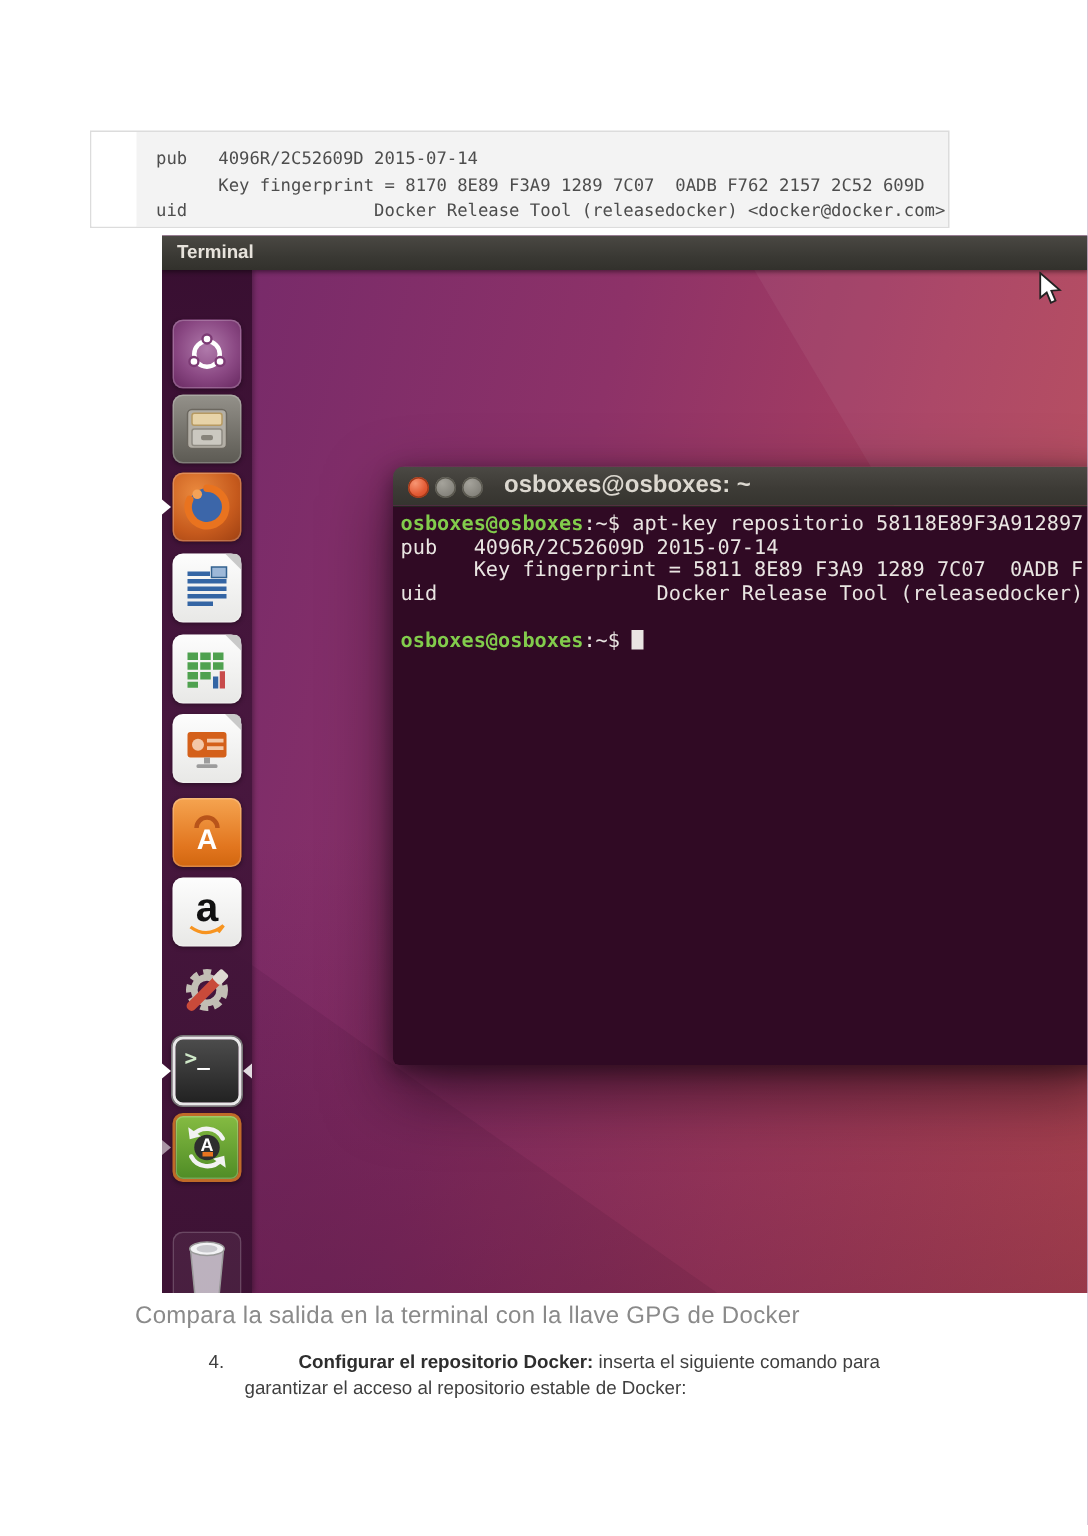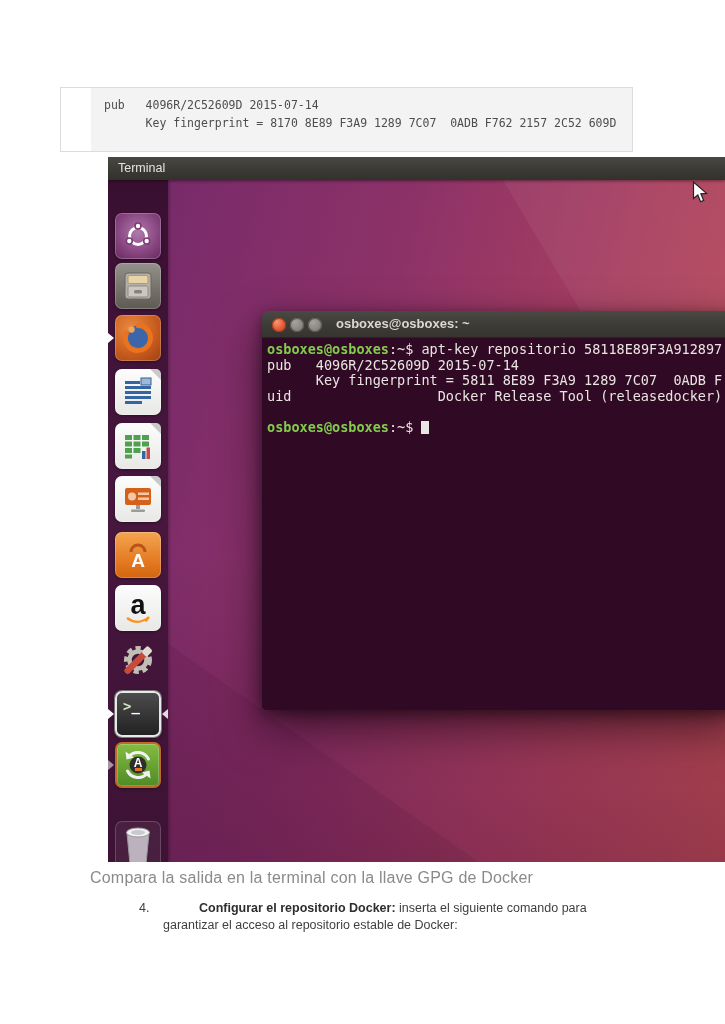--- a/index.html
+++ b/index.html
@@ -11,21 +11,21 @@
   .code-gutter { width:30px; background:#ffffff; }
   .code-content { flex:1; background:#f3f3f3; padding:9px 0 0 13px;
     font-family:"DejaVu Sans Mono","Liberation Mono",monospace; font-size:11.5px; line-height:17.5px; color:#4d4d4d; }
   .code-line { white-space:pre; }
 
   
   .desktop { position:absolute; left:108px; top:157px; width:617px; height:705px; overflow:hidden; background:#7b2f6e; }
 
   .menubar { position:absolute; left:0; top:0; width:100%; height:23px; z-index:40;
     background:linear-gradient(180deg,#4a4843 0%,#3a3934 60%,#32312c 100%);
-    color:#e7e3dc; font-size:12.5px; font-weight:normal; line-height:23px; padding-left:10px;
+    color:#e7e3dc; font-size:12.5px; font-weight:bold; line-height:23px; padding-left:10px;
     box-shadow:0 1px 3px rgba(0,0,0,.45); }
 
   .wallpaper { position:absolute; left:0; top:23px; width:617px; height:682px;
     background:linear-gradient(104deg,#73296a 0%,#8d3268 40%,#a83f60 68%,#bd4d53 100%); }
   .facet1 { position:absolute; left:0; top:0; width:100%; height:100%;
     background:linear-gradient(180deg,rgba(255,255,255,0) 55%,rgba(56,4,48,0.28) 100%); }
   .facet2 { position:absolute; right:0; top:0; width:45%; height:55%;
     clip-path:polygon(100% 0,100% 100%,20% 0); background:rgba(255,255,255,0.05); }
   .facet3 { position:absolute; left:0; bottom:0; width:60%; height:45%;
     clip-path:polygon(0 100%,100% 100%,0 15%); background:rgba(30,0,30,0.08); }
@@ -76,21 +76,21 @@
     box-shadow:0 18px 45px rgba(15,0,12,0.6), 0 4px 14px rgba(0,0,0,0.45); }
   .titlebar { position:relative; height:27px; border-radius:7px 7px 0 0;
     background:linear-gradient(180deg,#4b4944 0%,#3d3b36 55%,#35342f 100%);
     border-bottom:1px solid #262521; }
   .wbtn { position:absolute; top:6.5px; width:14px; height:14px; border-radius:50%; }
   .wbtn-close { left:10px; background:radial-gradient(circle at 35% 30%,#f79673 0%,#e25a34 55%,#c8431f 100%);
     box-shadow:inset 0 0 0 1px #a33a1a; }
   .wbtn-min, .wbtn-max { background:radial-gradient(circle at 35% 30%,#a5a39b 0%,#83817a 70%,#6e6c65 100%);
     box-shadow:inset 0 0 0 1px #5a584f; }
   .wbtn-min { left:28px; } .wbtn-max { left:46px; }
-  .wtitle { position:absolute; left:74px; top:0; line-height:26px; color:#dcd8d0; font-weight:bold; font-size:13px;text-align:center; }
+  .wtitle { position:absolute; left:74px; top:0; line-height:26px; color:#dcd8d0; font-weight:bold; font-size:16px;text-align:center; }
   .termbody { height:372px; background:#300a24; padding:4px 0 0 5px; overflow:hidden; border-radius:0 0 4px 4px; }
   .tline { white-space:pre; font-family:"DejaVu Sans Mono","Liberation Mono",monospace;
     font-size:13.5px; line-height:15.5px; color:#e9e5e2; }
   .p-user { color:#82cc4c; font-weight:bold; }
   .p-white { color:#e9e5e2; }
   .cursor-block { display:inline-block; width:8px; height:13px; background:#e9e5e2; vertical-align:-2px; }
 
   
   .mouse { position:absolute; left:584px; top:24px; z-index:50; }
 
@@ -102,20 +102,21 @@
   .step-text b { color:#2e2e2e;margin-left:36px; }
 </style>
 </head>
 <body>
 
 <div class="codeblock">
   <div class="code-gutter"></div>
   <div class="code-content">
     <div class="code-line">pub   4096R/2C52609D 2015-07-14</div>
     <div class="code-line">      Key fingerprint = 8170 8E89 F3A9 1289 7C07  0ADB F762 2157 2C52 609D</div>
+    <div class="code-line">uid                  Docker Release Tool (releasedocker) &lt;docker@docker.com&gt;</div>
   </div>
 </div>
 
 <div class="desktop">
 
   <div class="menubar">
     <span>Terminal</span>
   </div>
 
   <div class="wallpaper">

